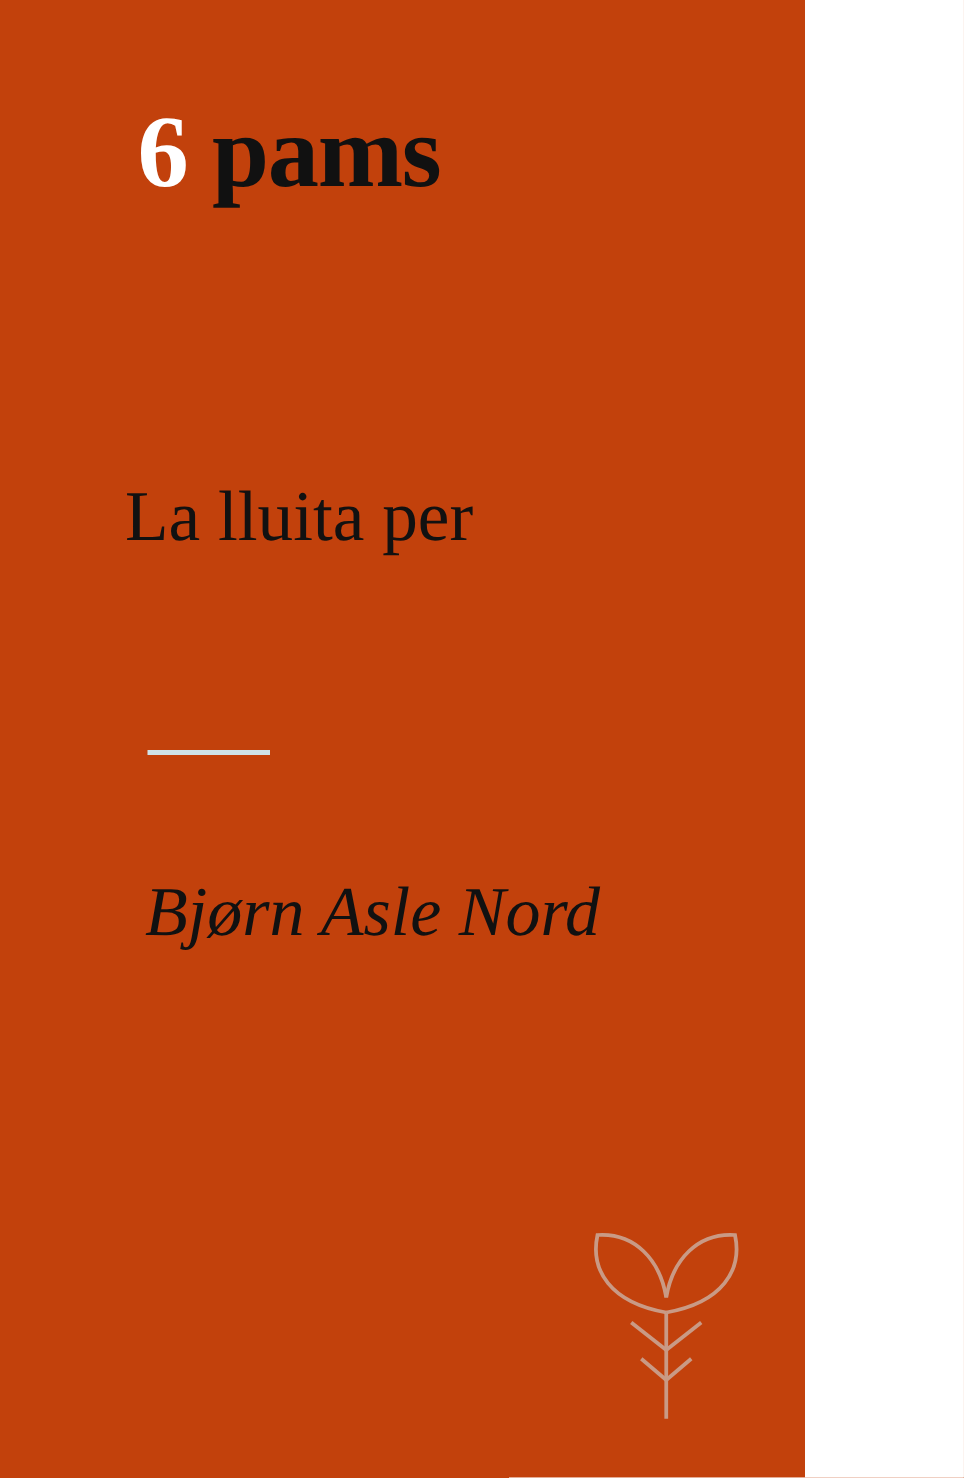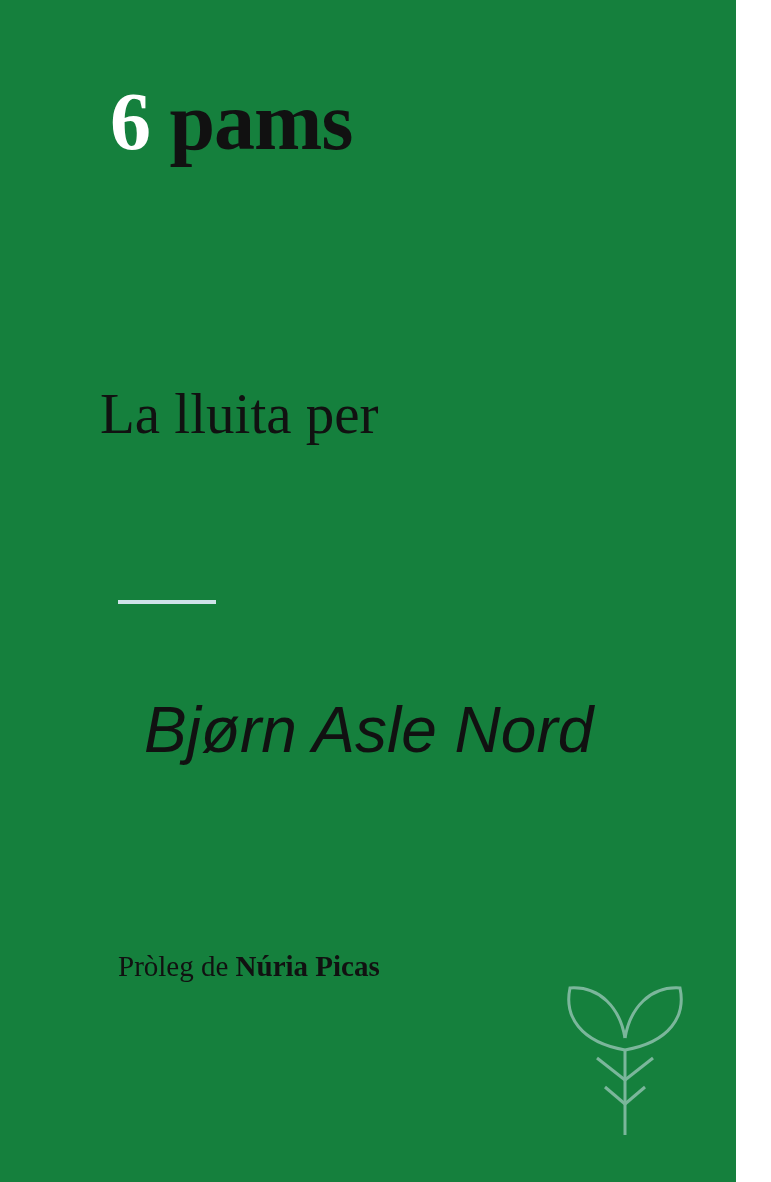--- a/index.html
+++ b/index.html
@@ -2,23 +2,23 @@
 <html><head>
 <meta charset="utf-8">
 <style>
   html, body {
     margin: 0;
     padding: 0;
     background: #ffffff;
   }
   .cover {
     position: relative;
-    width: 736px;
+    width: 644px;
     height: 1182px;
-    background: #15803d;
+    background: #c2410c;
     overflow: hidden;
     font-family: "Liberation Serif", serif;
   }
   .title-block {
     position: absolute;
     left: 110px;
     top: 78px;
     width: 620px;
   }
   .title-line {
@@ -49,27 +49,26 @@
     left: 118px;
     top: 600px;
     width: 98px;
     height: 4px;
     background: #cfe3e9;
   }
   .author {
     position: absolute;
     left: 116px;
     top: 694px;
-    font-family: Liberation Sans, sans-serif;
+    font-family: Liberation Serif, serif;
     font-style: italic;
-    font-size: 64px;
+    font-size: 56px;
     line-height: 72px;
     color: #111111;
     white-space: nowrap;
-    margin-left: 28px;
   }
   .prologue {
     position: absolute;
     left: 118px;
     top: 948px;
     font-family: "Liberation Serif", serif;
     font-size: 29px;
     line-height: 36px;
     color: #111111;
   }
@@ -100,21 +99,20 @@
   </div>
 
   <div class="subtitle">
     <div>La lluita per</div>
   </div>
 
   <div class="rule"></div>
 
   <div class="author">Bjørn Asle Nord</div>
 
-  <div class="prologue"><span>Pròleg de </span><span class="prologue-name">Núria Picas</span></div>
 
   <div class="leaf-logo">
     <svg viewBox="0 0 150 160" xmlns="http://www.w3.org/2000/svg" fill="none" stroke="#cfe3e9" stroke-width="3">
       <path d="M75 155 L75 70"></path>
       <path d="M75 70 C 30 62, 14 36, 20 8 C 50 6, 70 28, 75 58"></path>
       <path d="M75 70 C 120 62, 136 36, 130 8 C 100 6, 80 28, 75 58"></path>
       <path d="M75 100 L47 78"></path>
       <path d="M75 100 L103 78"></path>
       <path d="M75 124 L55 107"></path>
       <path d="M75 124 L95 107"></path>

